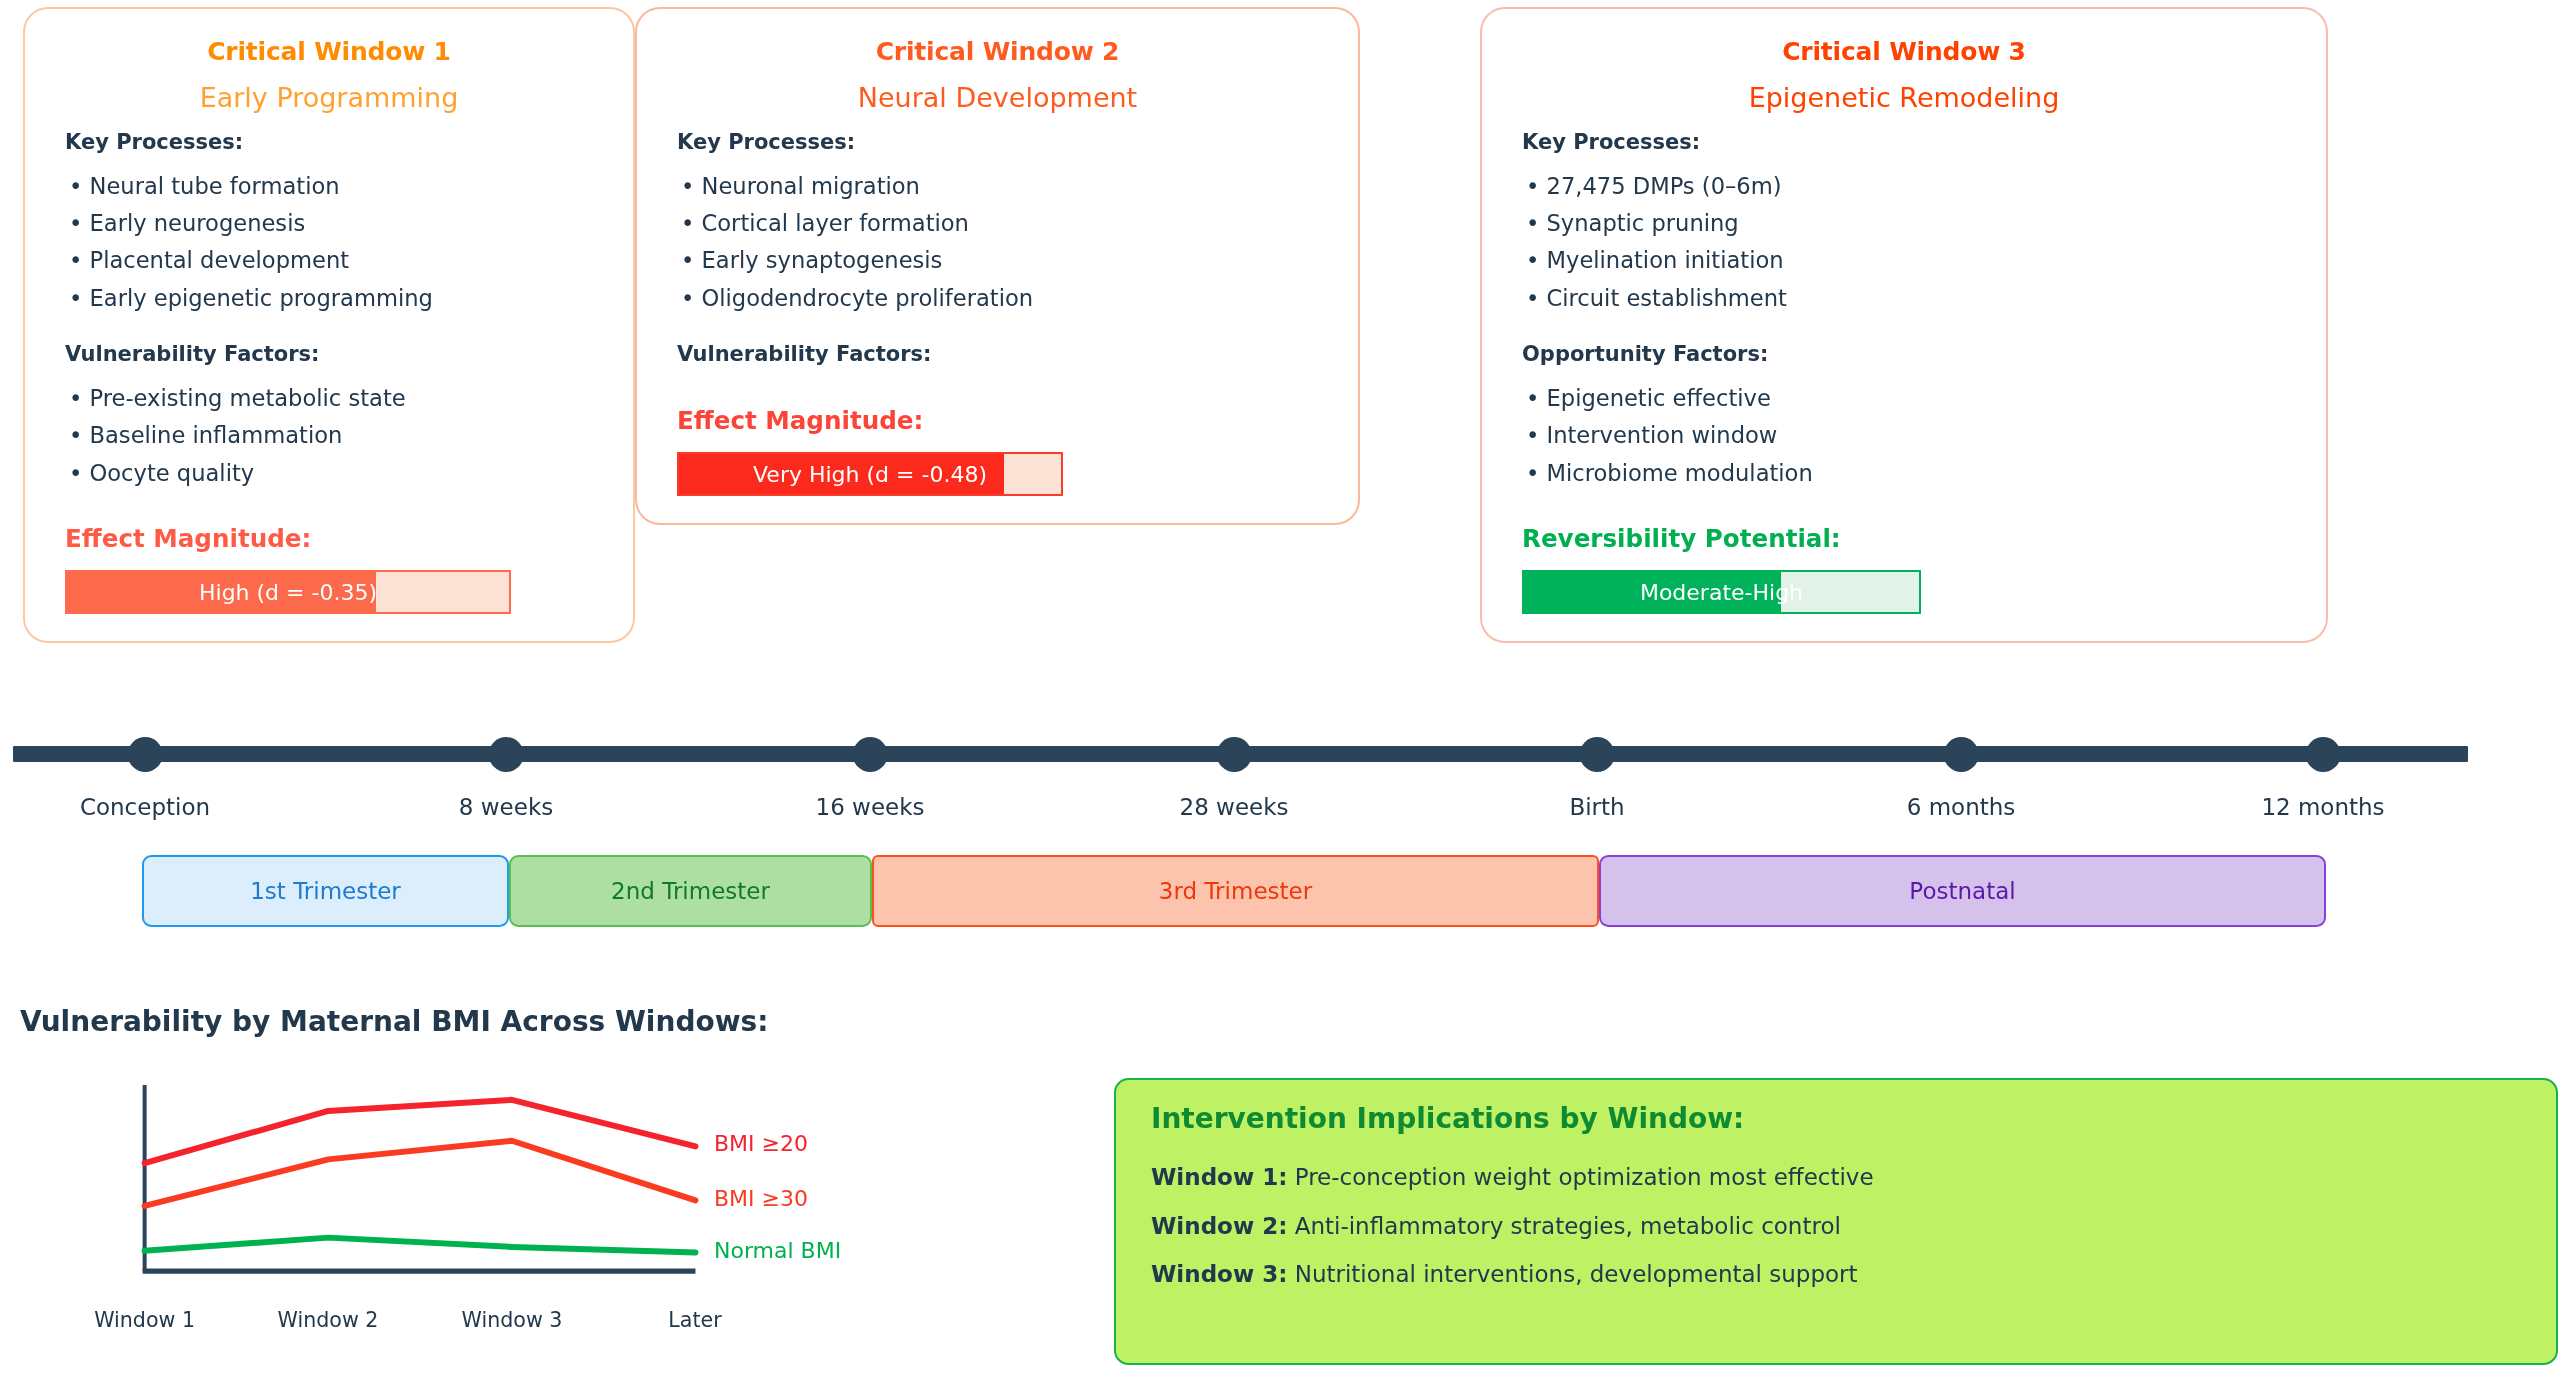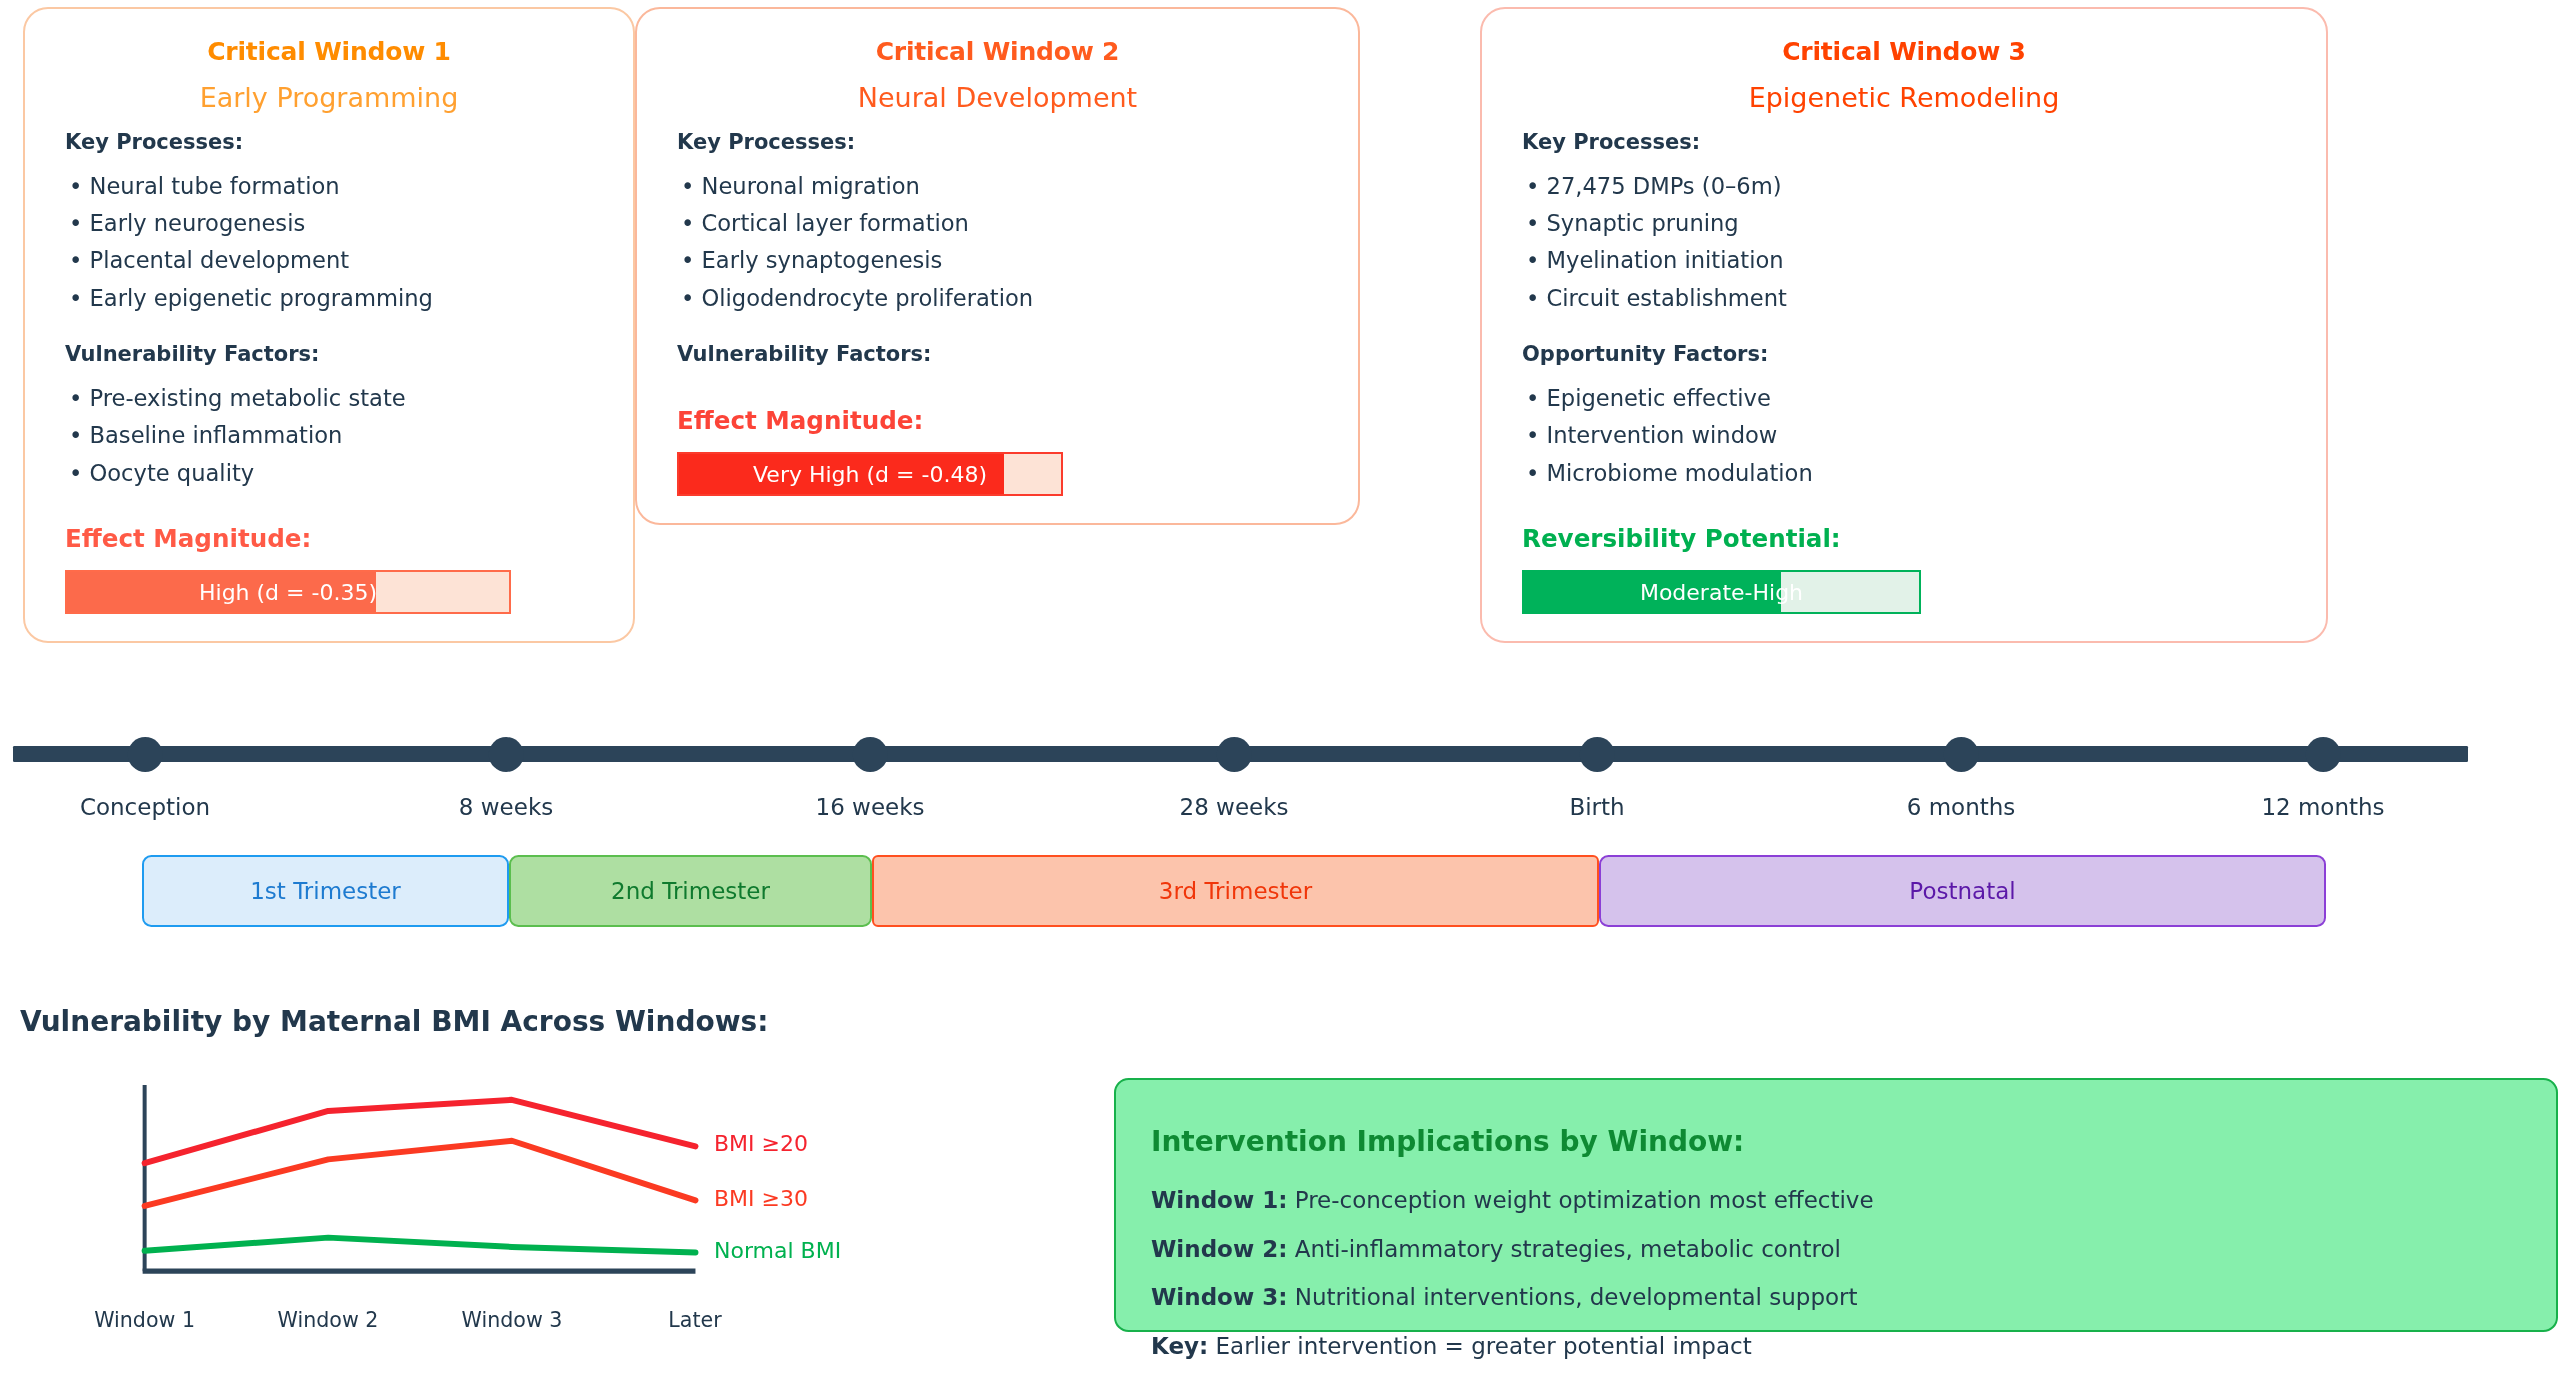--- a/index.html
+++ b/index.html
@@ -140,24 +140,24 @@
     transform: translateX(-50%);
   }
   .legend-label {
     position: absolute;
     font-size: 22px; white-space: nowrap;
   }
 
   
   .interv {
     position: absolute; left: 1114px; top: 1078px;
-    width: 1444px; height: 254px;
+    width: 1444px; height: 287px;
     border: 2.7px solid #18B14B; border-radius: 14.6px;
-    background: #86efac;
-    padding: 45px 35px;
+    background: #bef264;
+    padding: 22px 35px;
   }
   .interv-title {
     font-size: 28px; font-weight: bold; color: #0E8A33; margin-bottom: 29px;
   }
   .interv-row { font-size: 23px; color: #22384C; margin-bottom: 22.6px; }
   .interv-row b { font-weight: bold; }
 </style>
 </head>
 <body>
 
@@ -287,20 +287,16 @@
       <span>Pre-conception weight optimization most effective</span>
     </div>
     <div class="interv-row">
       <b>Window 2:</b>
       <span>Anti-inflammatory strategies, metabolic control</span>
     </div>
     <div class="interv-row">
       <b>Window 3:</b>
       <span>Nutritional interventions, developmental support</span>
     </div>
-    <div class="interv-row">
-      <b>Key:</b>
-      <span>Earlier intervention = greater potential impact</span>
-    </div>
   </div>
 
 </div>
 
 
 </body></html>

